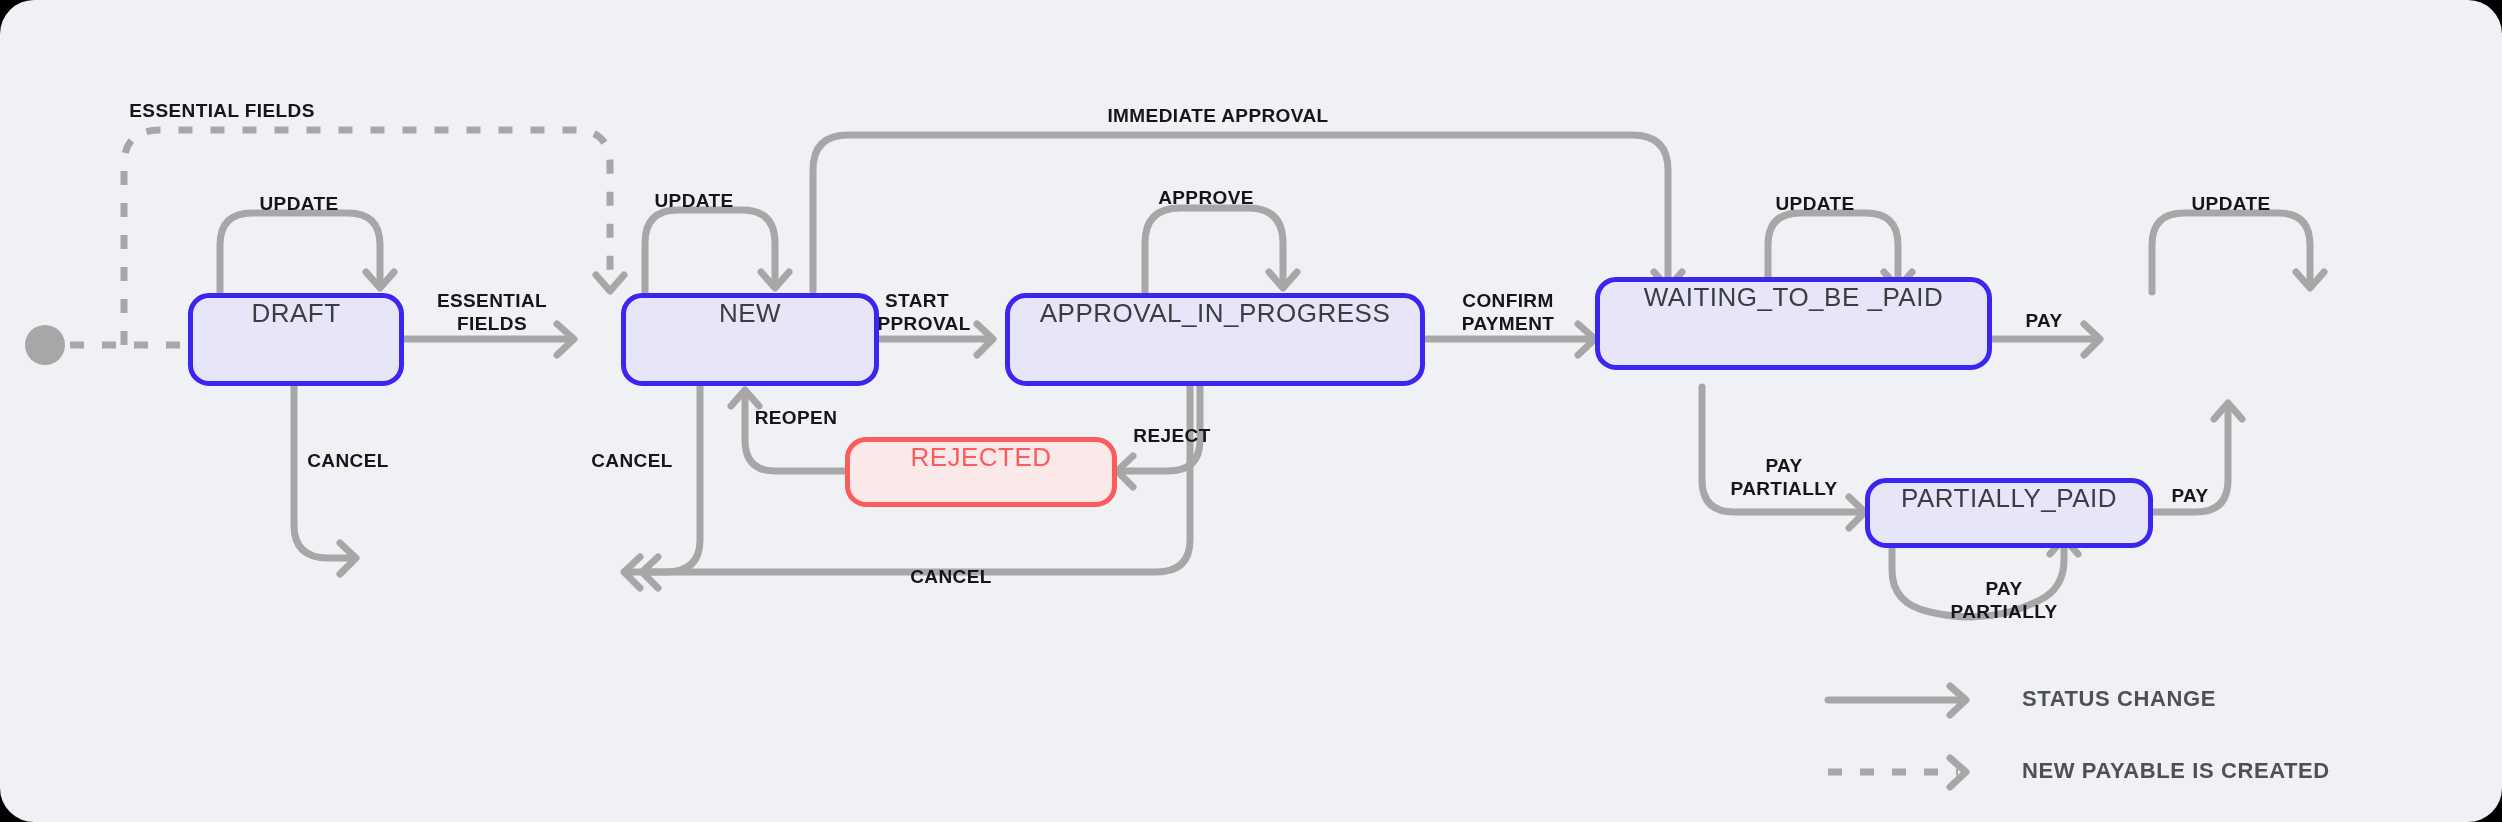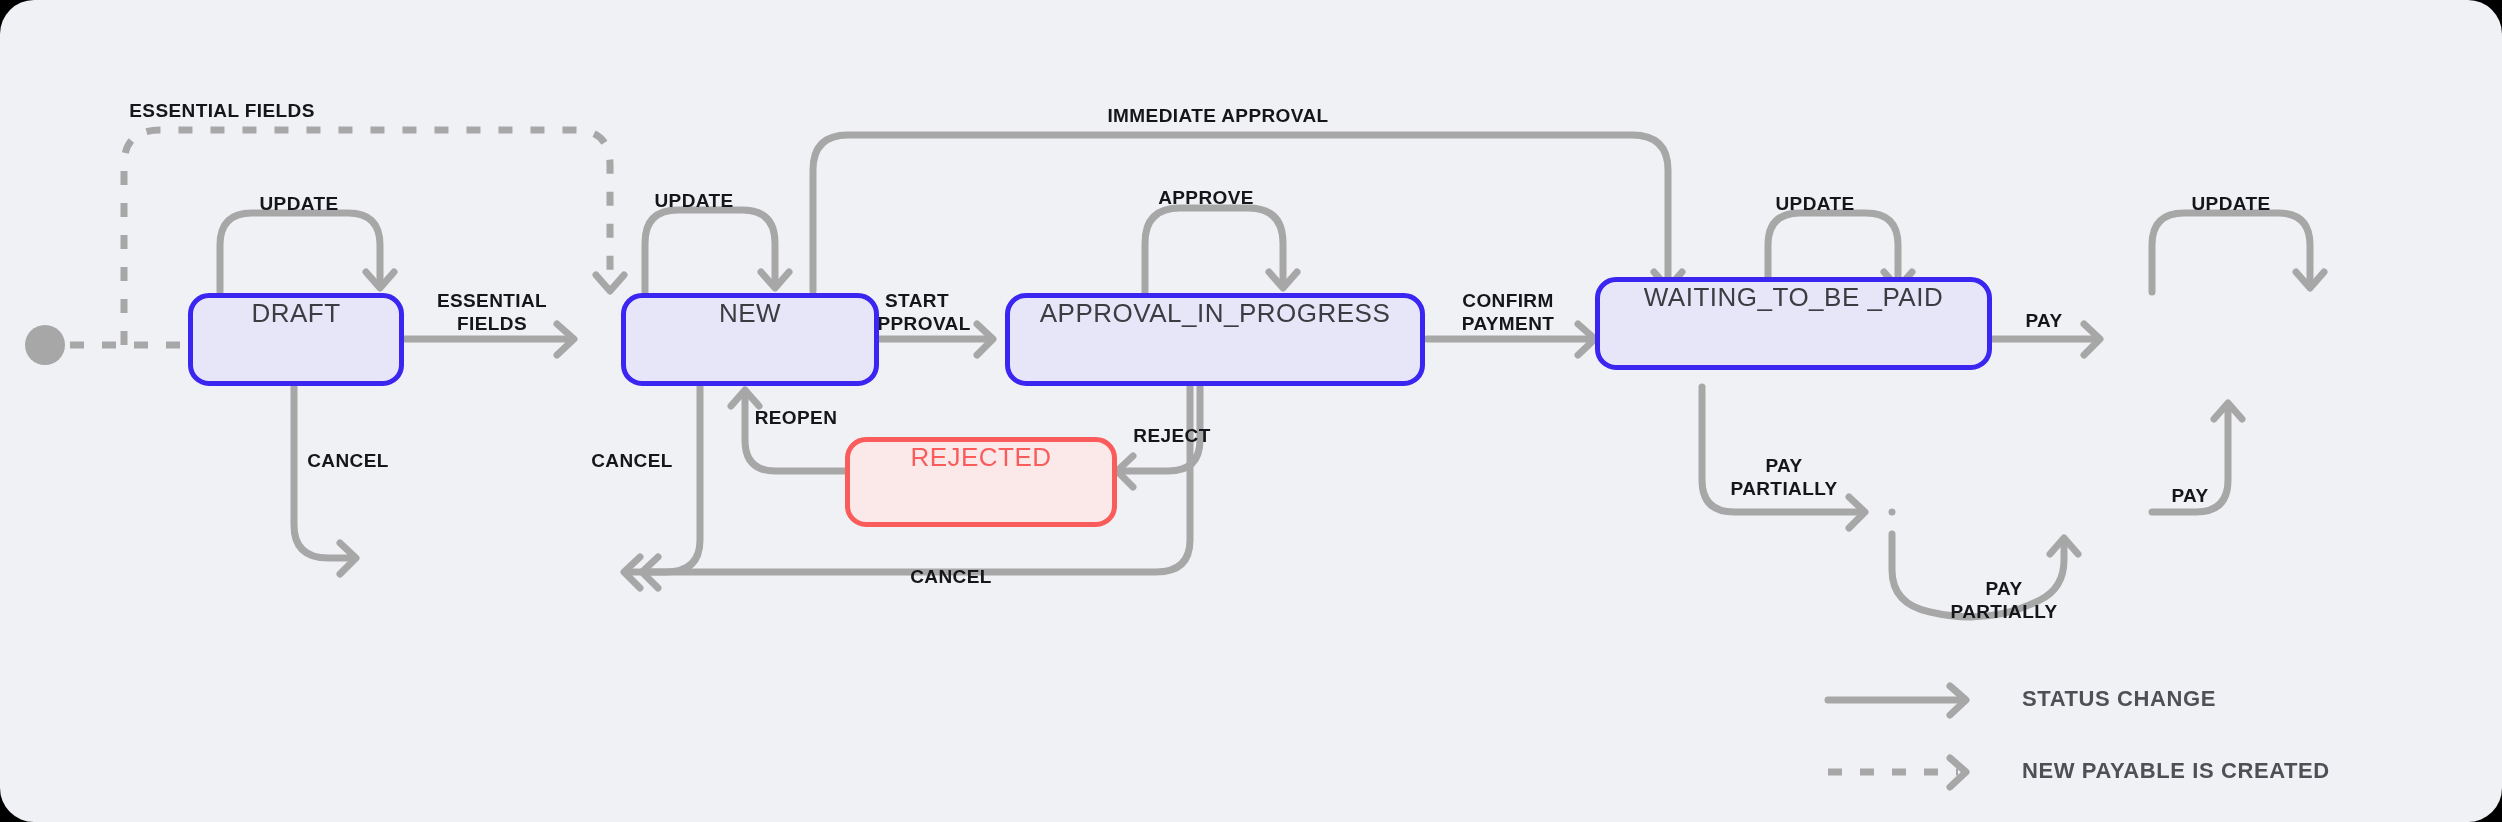--- a/index.html
+++ b/index.html
@@ -202,19 +202,22 @@
 
   <div class="node blue" style="left:1005px; top:293px; width:420px; height:93px;">
     <span>APPROVAL_IN_PROGRESS</span>
   </div>
 
   <div class="node blue" style="left:1595px; top:277px; width:397px; height:93px;">
     <span>WAITING_TO_BE _PAID</span>
   </div>
 
 
-
-
-  <div class="node red" style="left:845px; top:437px; width:272px; height:90px;">
+  <div class="node blue" style="left:1865px; top:478px; width:288px; height:70px;">
+    <span>PARTIALLY_PAID</span>
+  </div>
+
+
+  <div class="node red" style="left:845px; top:437px; width:272px; height:70px;">
     <span>REJECTED</span>
   </div>
 
 </div>
 
 </body></html>

